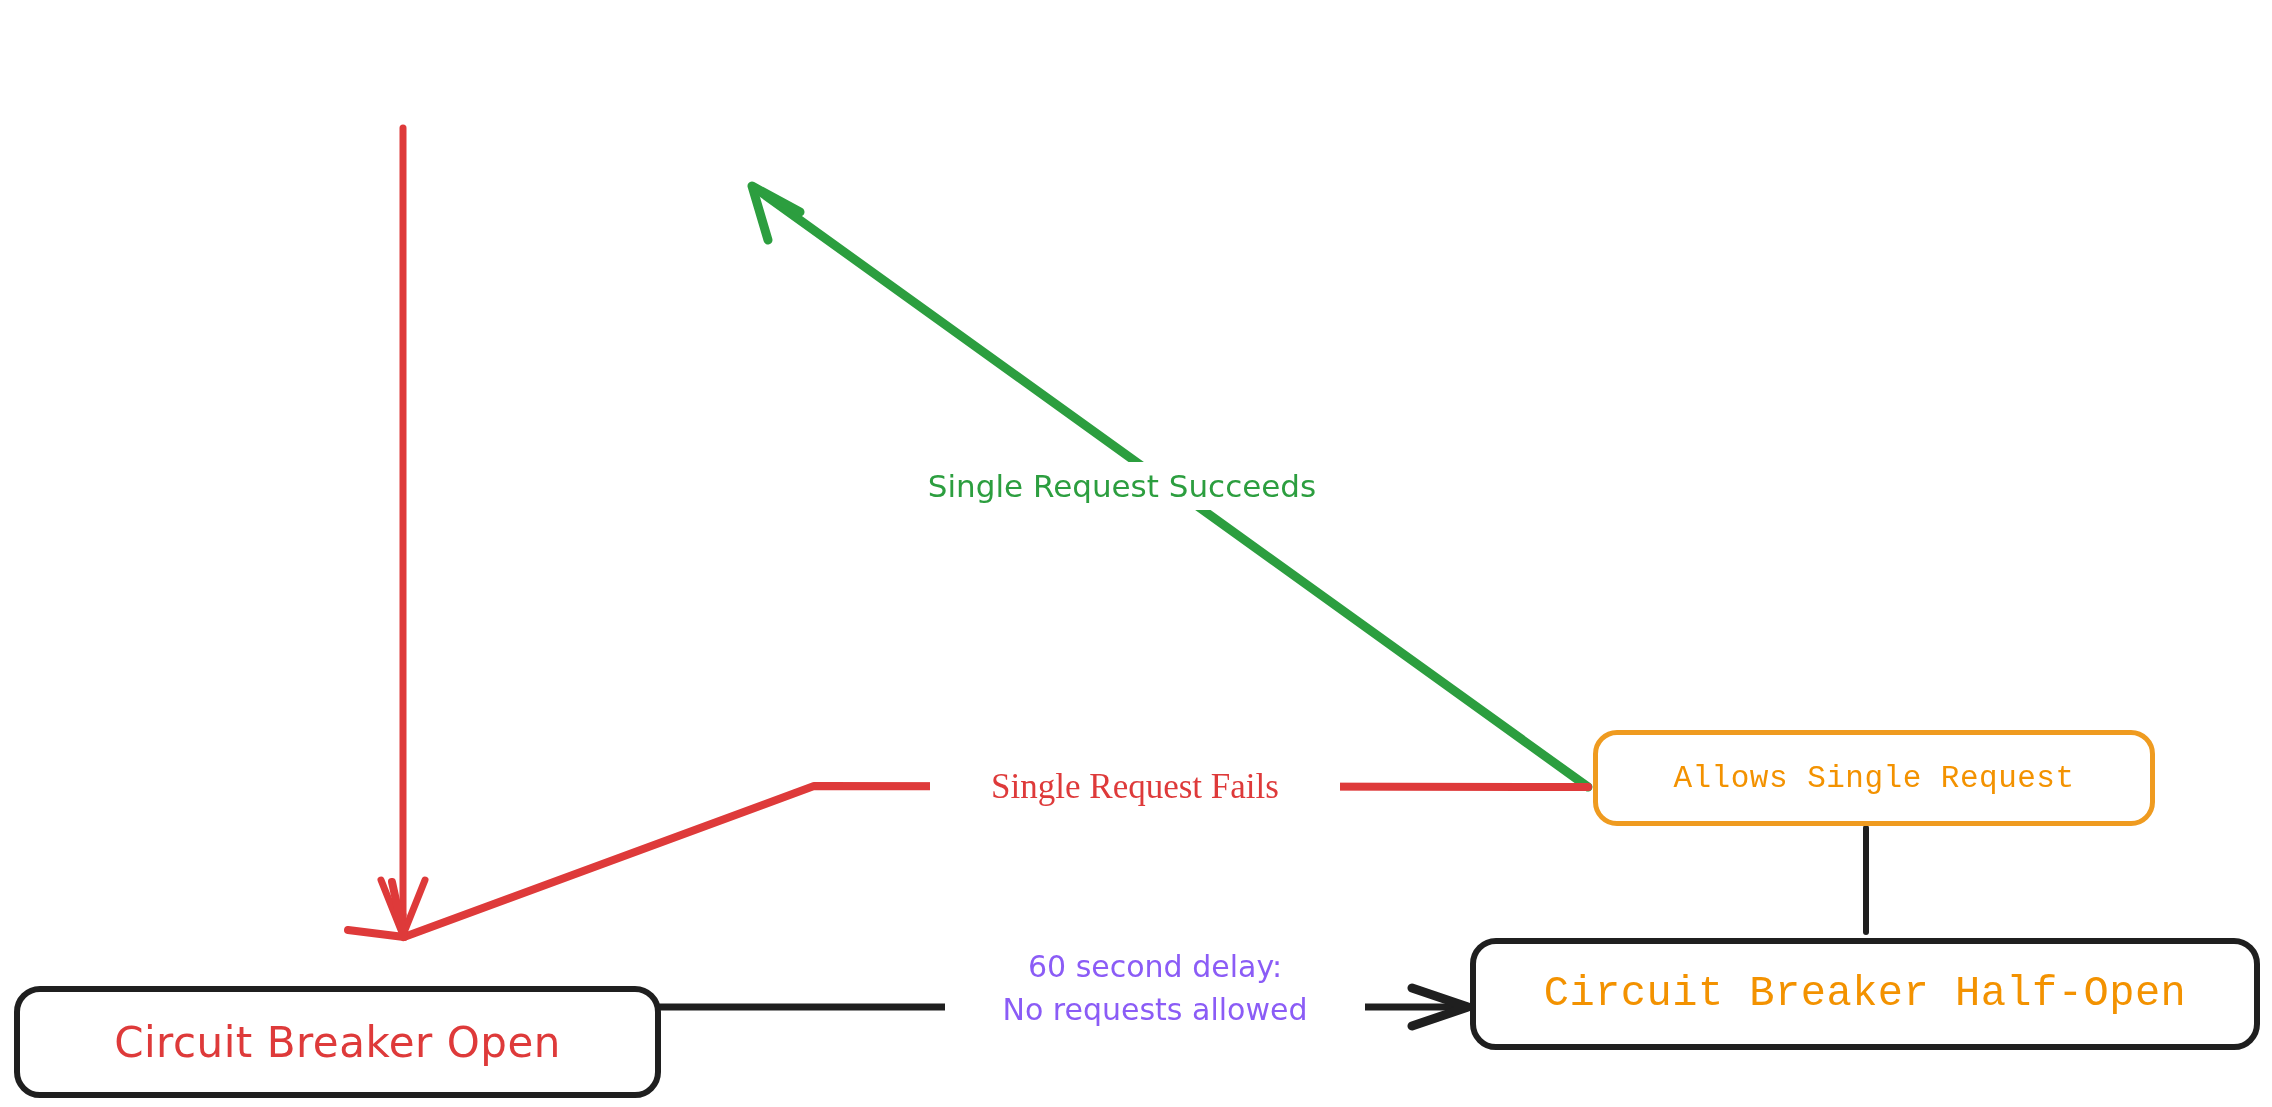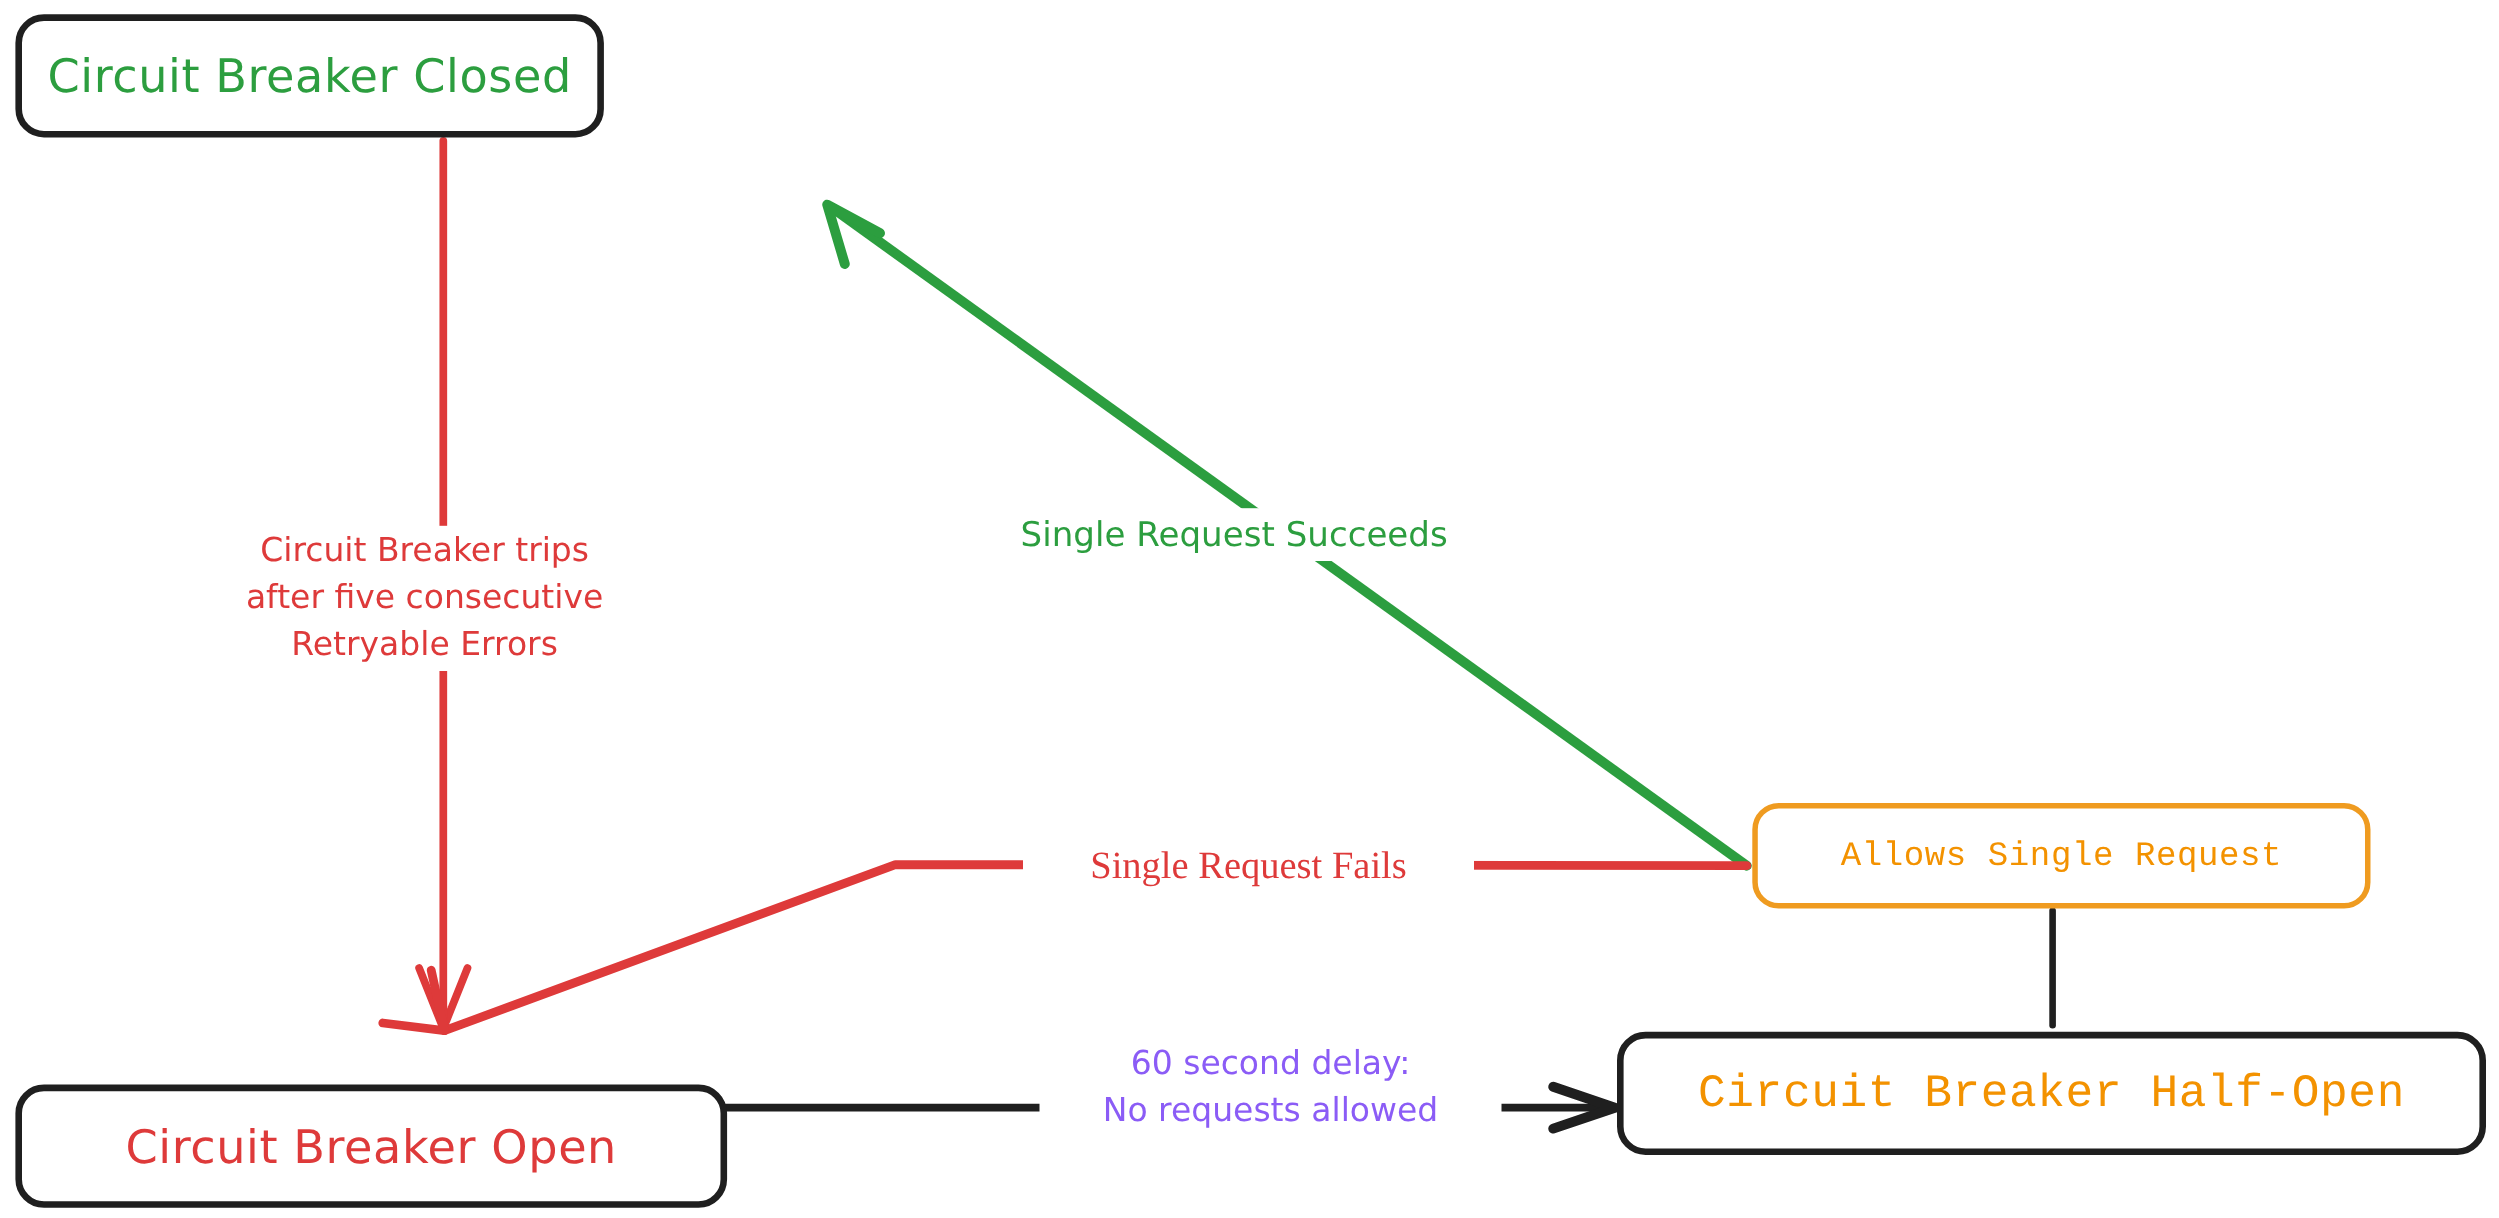--- a/index.html
+++ b/index.html
@@ -140,34 +140,28 @@
     <g>
       <line x1="556" y1="1007" x2="1458" y2="1007" stroke="#1f1f1f" stroke-width="7" stroke-linecap="round"></line>
       <path d="M 1468 1007 L 1412 988 M 1468 1007 L 1412 1026" stroke="#1f1f1f" stroke-width="9" stroke-linecap="round" fill="none"></path>
     </g>
 
     <g>
       <line x1="1866" y1="932" x2="1866" y2="828" stroke="#1f1f1f" stroke-width="6" stroke-linecap="round"></line>
     </g>
   </svg>
 
-  <div class="edge-label" id="edge-label-trips">Circuit Breaker trips
-after five consecutive
-Retryable Errors</div>
 
   <div class="edge-label" id="edge-label-succeeds">Single Request Succeeds</div>
 
   <div class="edge-label" id="edge-label-fails">Single Request Fails</div>
 
   <div class="edge-label" id="edge-label-delay">60 second delay:
 No requests allowed</div>
 
-  <div class="node black-border" id="node-closed">
-    <span class="node-label label-green">Circuit Breaker Closed</span>
-  </div>
 
   <div class="node black-border" id="node-open">
     <span class="node-label label-red">Circuit Breaker Open</span>
   </div>
 
   <div class="node black-border" id="node-half-open">
     <span class="node-label label-orange">Circuit Breaker Half-Open</span>
   </div>
 
   <div class="node orange-border" id="node-allows">

